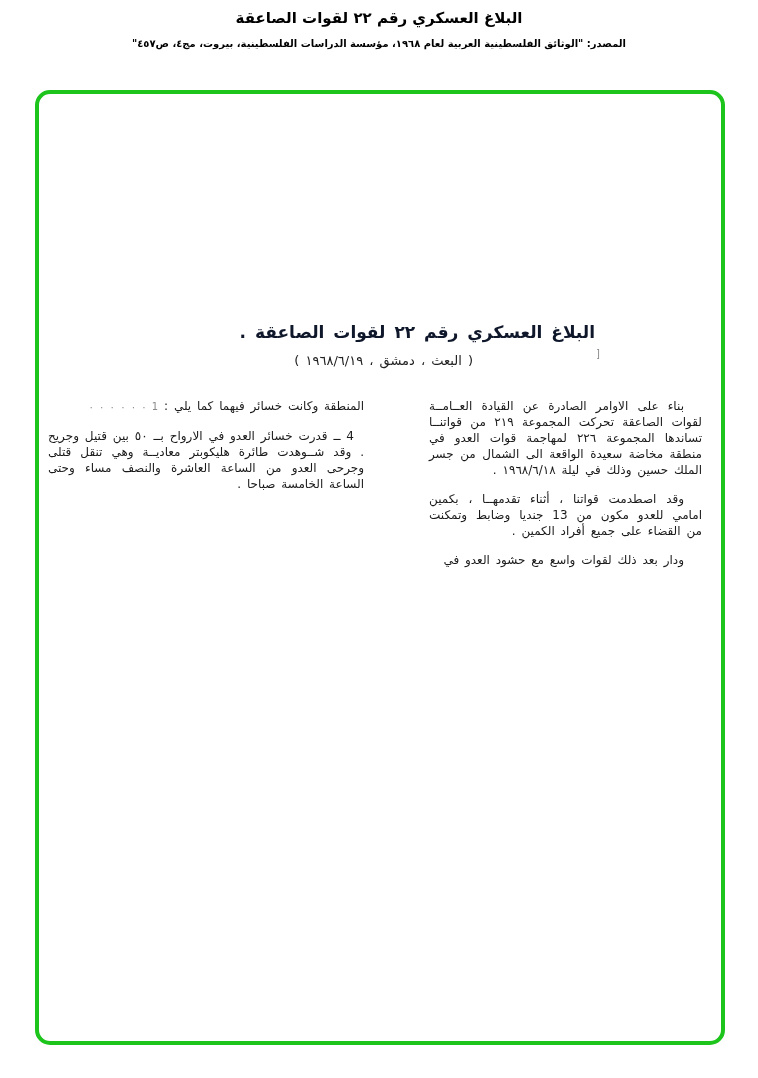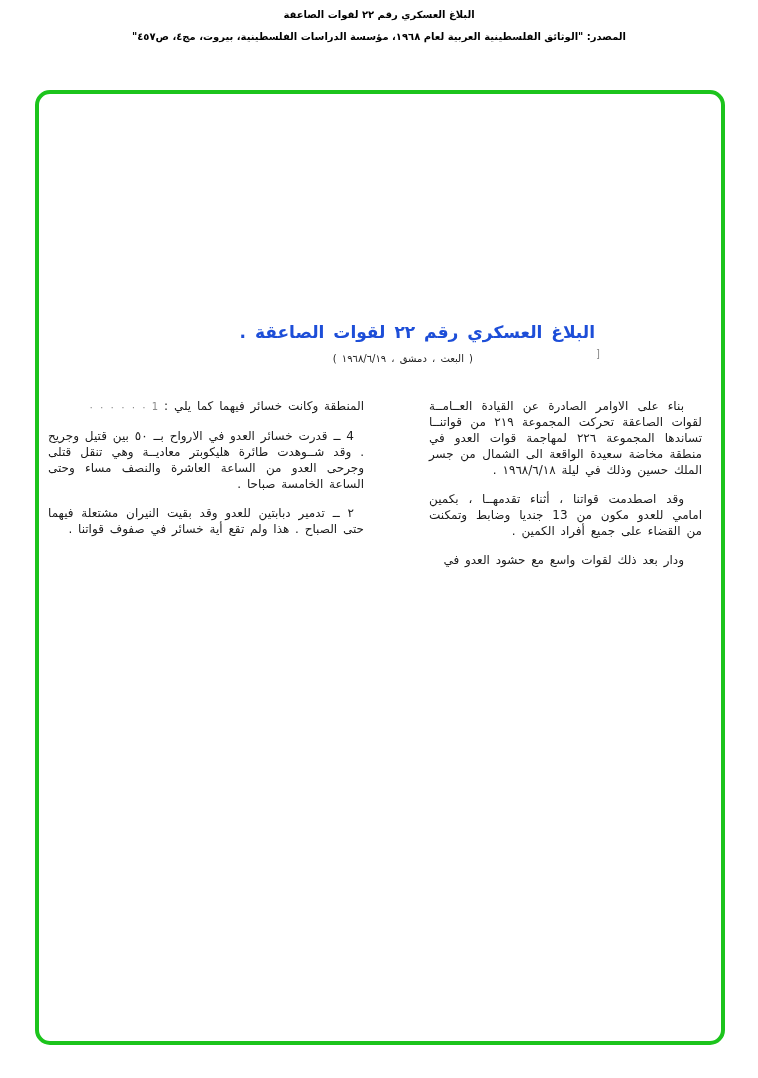--- a/index.html
+++ b/index.html
@@ -4,39 +4,39 @@
 <style>
   * { margin:0; padding:0; box-sizing:border-box; }
   html,body { background:#ffffff; }
   body {
     width:758px; height:1078px;
     position:relative; overflow:hidden;
     font-family:"DejaVu Sans", sans-serif;
     color:#111;
   }
   .page-header { text-align:center; padding-top:9px; direction:rtl; }
-  .page-title  { font-size:10px; font-weight:bold; color:#000; }
+  .page-title  { font-size:15px; font-weight:bold; color:#000; }
   .page-source { font-size:10px;  font-weight:bold; color:#000; margin-top:11px; }
 
   .scan-box {
     position:absolute; left:35px; top:90px;
     width:690px; height:955px;
     border:4px solid #1cc41c; border-radius:15px;
     background:#ffffff;
   }
   .scan-inner { position:relative; width:100%; height:100%; direction:rtl; }
 
   .doc-title {
     position:absolute; top:228px; right:126px;
-    font-size:17px; font-weight:bold; color:#1d4ed8;
+    font-size:17px; font-weight:bold; color:#0f172a;
     letter-spacing:0.5px; word-spacing:3px;margin-left:24px;
   }
   .doc-dateline {
     position:absolute; top:259px; right:248px;
-    font-size:10px; color:#222; word-spacing:2px;
+    font-size:13px; color:#222; word-spacing:2px;
   }
   .bracket-mark {
     position:absolute; top:254px; right:118px;
     font-size:13px; color:#555;
   }
 
   .columns {
     position:absolute; top:304px; left:9px; right:19px;
     display:flex; flex-direction:row; direction:rtl; gap:24px;
   }
@@ -74,18 +74,17 @@
         <p class="para indent">وقد اصطدمت قواتنا ، أثناء تقدمهــا ، بكمين امامي للعدو مكون من 13 جنديا وضابط وتمكنت من القضاء على جميع أفراد الكمين .</p>
         <p class="para indent">ودار بعد ذلك لقوات واسع مع حشود العدو في</p>
       </div>
 
       <div class="col col-left">
         <p class="para">
           <span>المنطقة وكانت خسائر فيهما كما يلي :</span>
           <span class="faint">1 ٠ ٠ ٠ ٠ ٠ ٠</span>
         </p>
         <p class="para num">4 ــ قدرت خسائر العدو في الارواح بــ ٥٠ بين قتيل وجريح . وقد شــوهدت طائرة هليكوبتر معاديــة وهي تنقل قتلى وجرحى العدو من الساعة العاشرة والنصف مساء وحتى الساعة الخامسة صباحا .</p>
-        <p class="para num">٢ ــ تدمير دبابتين للعدو وقد بقيت النيران مشتعلة فيهما حتى الصباح . هذا ولم تقع أية خسائر في صفوف قواتنا .</p>
       </div>
 
     </div>
   </div>
 </div>
 
 </body></html>

